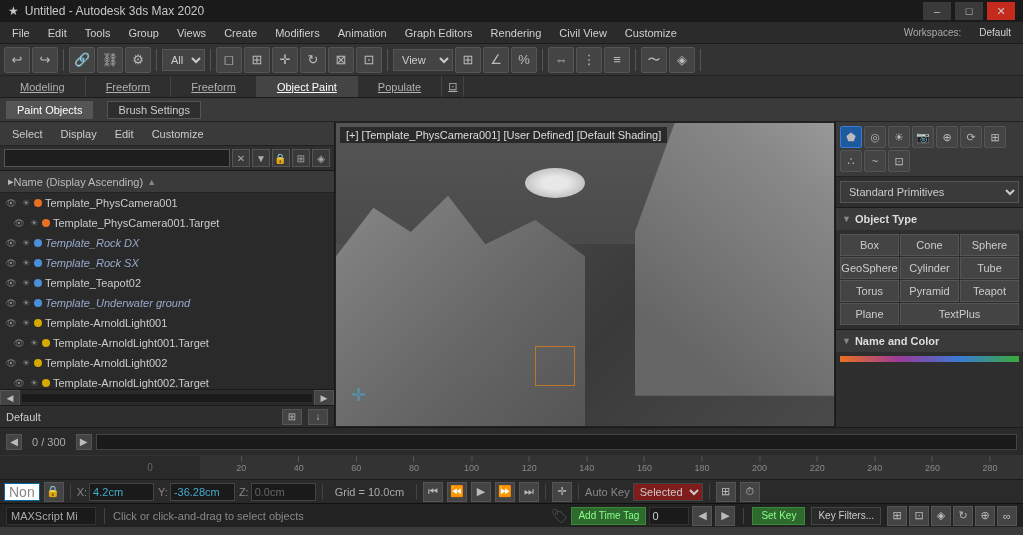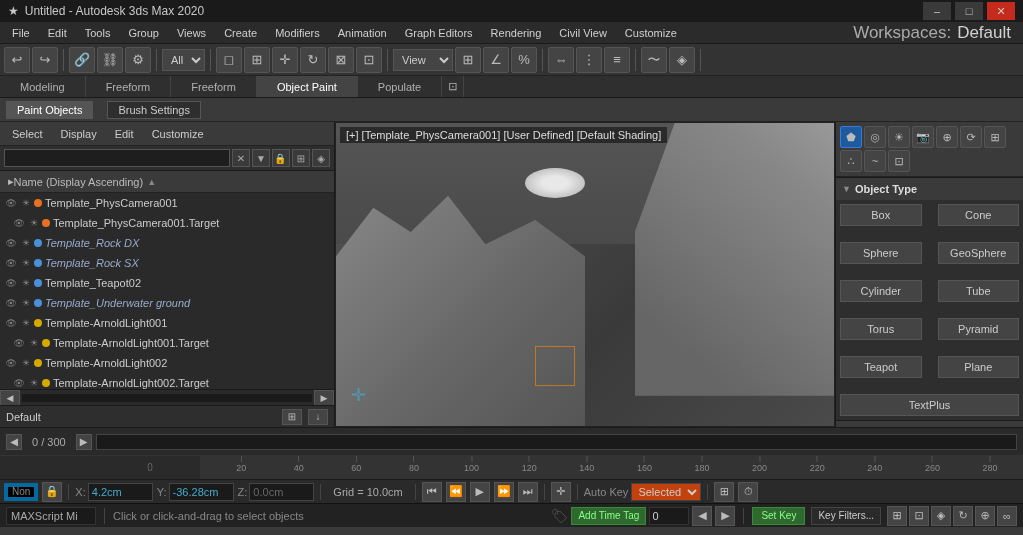--- a/index.html
+++ b/index.html
@@ -52,23 +52,23 @@
       cursor: pointer;
       color: #d0d0d0;
       font-size: 11px;
       white-space: nowrap;
     }
     #workspace-area {
       background: #2b2b2b;
       margin-left: auto;
       display: flex;
       align-items: flex-start;
-      gap: 6px;
+      gap: 18px;
       padding: 0 8px;
-      font-size: 17px;
+      font-size: 10px;
       color: #aaa;
     }
     #workspace-label { color: #aaa; }
     #workspace-value { color: #d0d0d0; }
 
     
     #toolbar {
       background: #333;
       height: 32px;
       display: flex;
@@ -115,20 +115,21 @@
       border-bottom: 1px solid #1a1a1a;
     }
     .mode-tab {
       padding: 0 20px;
       display: flex;
       align-items: center;
       cursor: pointer;
       font-size: 11px;
       color: #b0b0b0;
       border-right: 1px solid #444;
+      text-decoration: underline;
     }
     .mode-tab.active {
       background: #444;
       color: #fff;
     }
 
     
     #sub-toolbar {
       background: #3a3a3a;
       height: 24px;
@@ -385,22 +386,22 @@
 
     .autogrid-label {
       text-align: center;
       color: #888;
       font-size: 11px;
       padding: 3px 0;
     }
 
     .prim-grid {
       display: grid;
-      grid-template-columns: 1fr 1fr;
-      gap: 16px;
+      grid-template-columns: 1fr 1fr 1fr;
+      gap: 1px;
       padding: 4px;
     }
     .prim-btn {
       background: #444;
       border: 1px solid #555;
       color: #ccc;
       font-size: 11px;
       height: 22px;
       cursor: pointer;
       text-align: center;
@@ -555,21 +556,21 @@
       padding: 0 6px;
       cursor: pointer;
     }
     .autokey-area {
       display: flex;
       align-items: center;
       gap: 3px;
     }
     .autokey-label { color: #888; }
     .autokey-select {
-      background: #c2410c;
+      background: #7f1d1d;
       border: 1px solid #444;
       color: #ccc;
       font-size: 11px;
       height: 18px;
       padding: 0 2px;
       width: 70px;
     }
 
     
     #panel-scroll {
@@ -818,20 +819,23 @@
       <button class="rt-btn">☀</button>
       <button class="rt-btn">📷</button>
       <button class="rt-btn">⊕</button>
       <button class="rt-btn">⟳</button>
       <button class="rt-btn">⊞</button>
       <button class="rt-btn">∴</button>
       <button class="rt-btn">~</button>
       <button class="rt-btn">⊡</button>
     </div>
 
+    <select id="create-dropdown" class="create-dropdown">
+      <option>Standard Primitives</option>
+    </select>
 
     <div class="panel-section">
       <div class="section-header">
         <span class="section-arrow">▼</span>
         <span>Object Type</span>
       </div>
       <div class="prim-grid">
         <button class="prim-btn">Box</button>
         <button class="prim-btn">Cone</button>
         <button class="prim-btn">Sphere</button>
@@ -878,21 +882,21 @@
     <span class="ruler-tick" style="left:61%">180</span>
     <span class="ruler-tick" style="left:68%">200</span>
     <span class="ruler-tick" style="left:75%">220</span>
     <span class="ruler-tick" style="left:82%">240</span>
     <span class="ruler-tick" style="left:89%">260</span>
     <span class="ruler-tick" style="left:96%">280</span>
   </div>
 </div>
 
 <div id="status-bar">
-  <span style="background:#000000;border:4px solid #0369a1;color:#888;padding:0 4px;font-size:10px;height:18px;display:flex;align-items:center">Non</span>
+  <span style="background:#ffffff;border:1px solid #0369a1;color:#888;padding:0 4px;font-size:14px;height:18px;display:flex;align-items:center">Non</span>
   <button class="play-btn">🔒</button>
   <div class="status-sep"></div>
   <div class="coord-field">
     <span class="coord-label">X:</span>
     <input class="coord-val" value="4.2cm" style="">
   </div>
   <div class="coord-field">
     <span class="coord-label">Y:</span>
     <input class="coord-val" value="-36.28cm" style="">
   </div>

